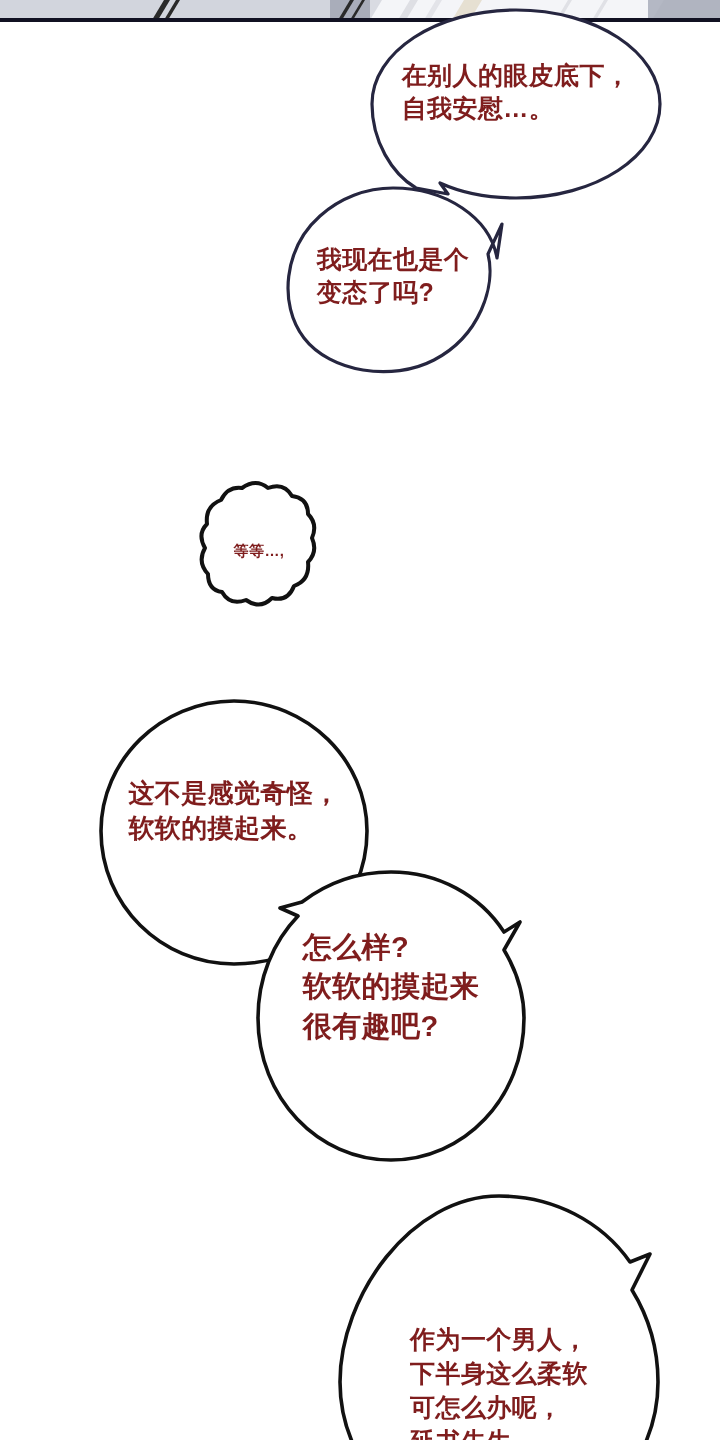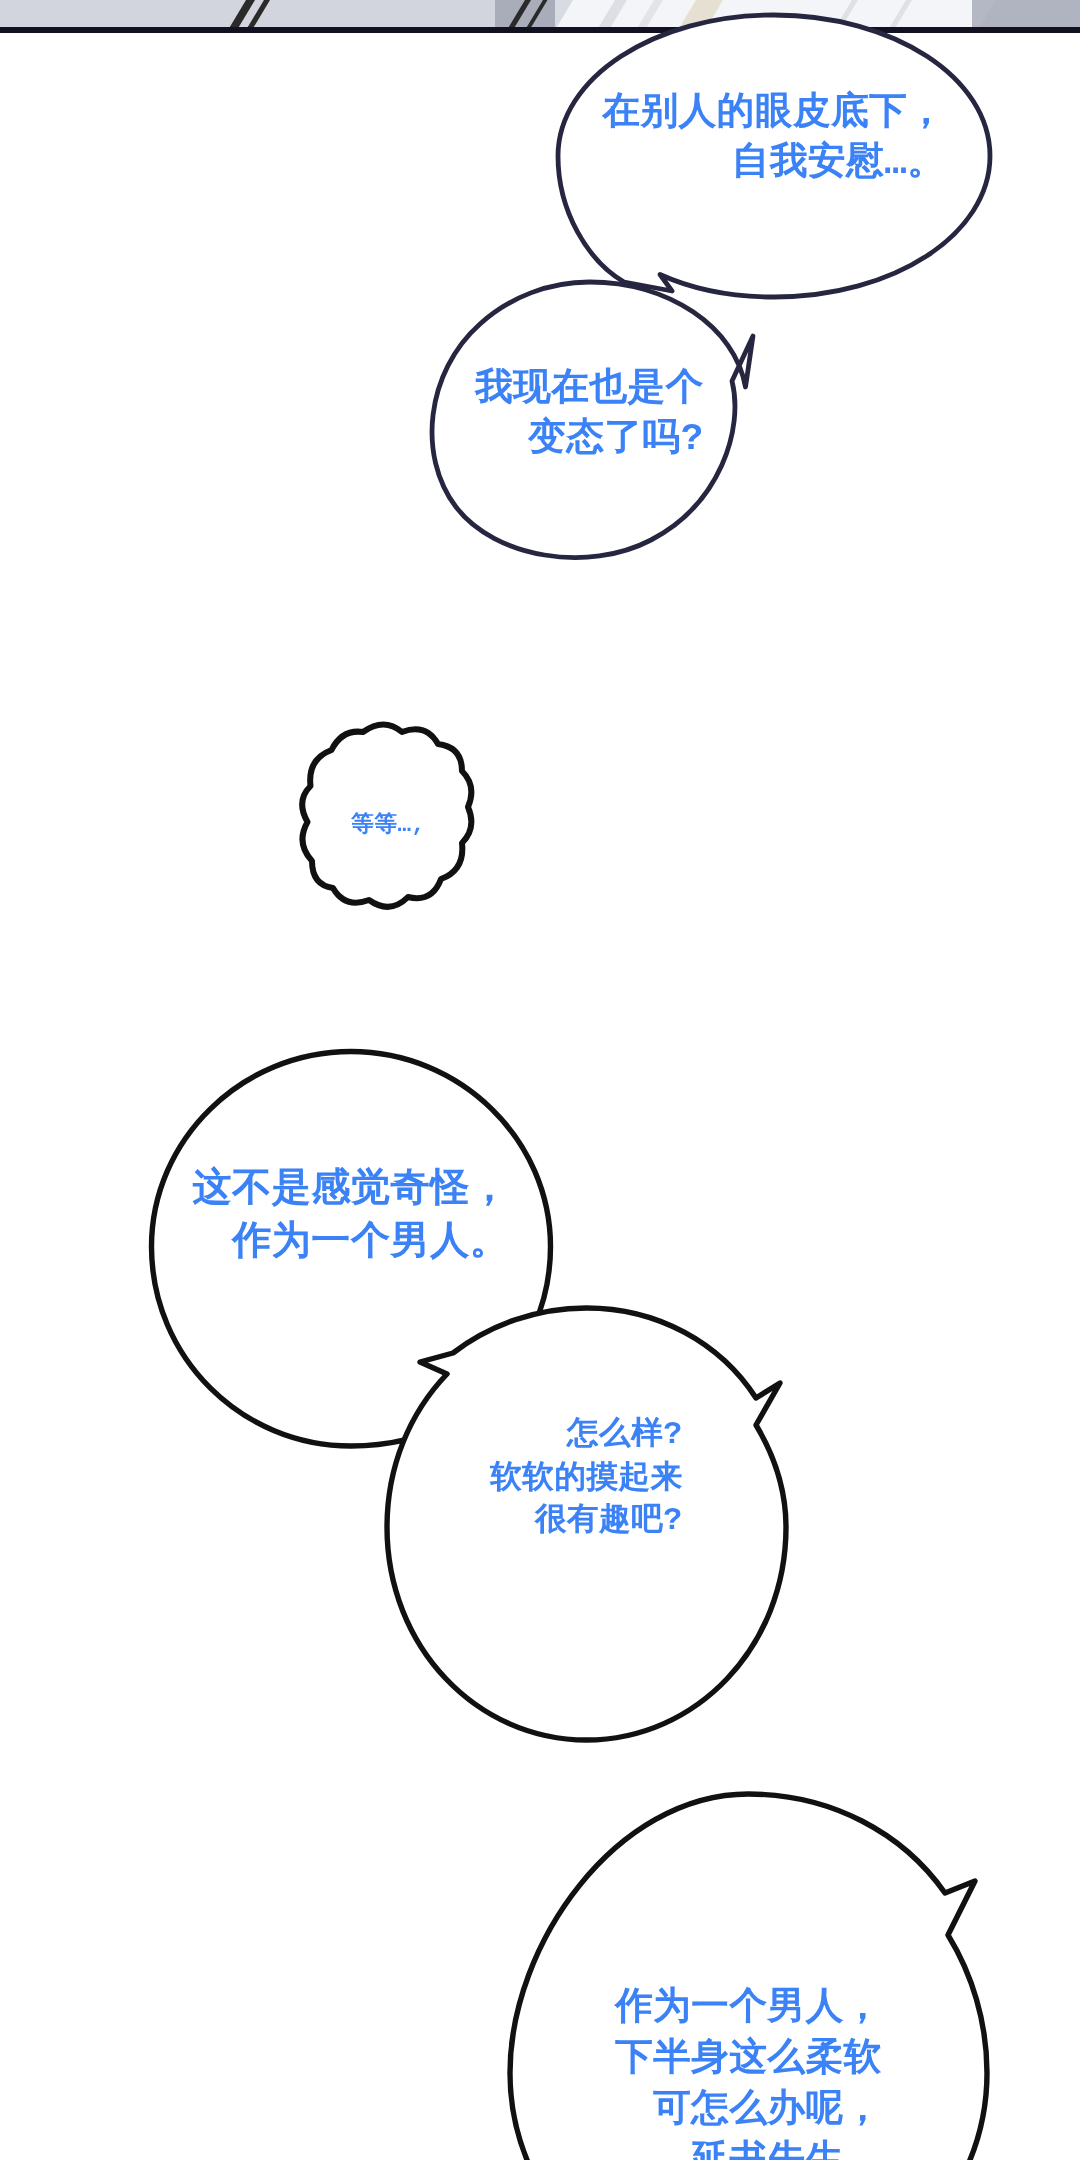--- a/index.html
+++ b/index.html
@@ -40,44 +40,43 @@
   .bubble-text {
     position: absolute;
     left: 0;
     top: 0;
     width: 100%;
     height: 100%;
     display: flex;
     flex-direction: column;
     align-items: center;
     justify-content: center;
-    text-align: right;
-    color: #3b82f6;
+    text-align: left;
+    color: #7f1d1d;
     font-weight: 700;
     letter-spacing: 0.4px;
     white-space: pre-line;
     pointer-events: none;
-    font-family: Liberation Mono, monospace;
   }
 
   
   #bubble-1 { left: 370px; top: 8px;    width: 292px; height: 196px; }
   #bubble-1 .bubble-text { font-size: 25px; line-height: 1.32; padding-bottom: 28px; box-sizing: border-box; }
 
   #bubble-2 { left: 282px; top: 186px;  width: 222px; height: 190px; }
   #bubble-2 .bubble-text { font-size: 25px; line-height: 1.34; padding-bottom: 10px; box-sizing: border-box; }
 
   #bubble-3 { left: 198px; top: 480px;  width: 122px; height: 142px; }
   #bubble-3 .bubble-text { font-size: 15px; line-height: 1.3; }
 
   #bubble-4 { left: 98px;  top: 698px;  width: 272px; height: 270px; }
   #bubble-4 .bubble-text { font-size: 26px; line-height: 1.34; padding-bottom: 44px; box-sizing: border-box; }
 
   #bubble-5 { left: 252px; top: 868px;  width: 278px; height: 296px; }
-  #bubble-5 .bubble-text { font-size: 21px; line-height: 1.36; padding-bottom: 58px; box-sizing: border-box; }
+  #bubble-5 .bubble-text { font-size: 29px; line-height: 1.36; padding-bottom: 58px; box-sizing: border-box; }
 
   #bubble-6 { left: 336px; top: 1192px; width: 326px; height: 300px; }
   #bubble-6 .bubble-text { font-size: 25px; line-height: 1.36; padding-top: 96px; box-sizing: border-box; }
 </style>
 </head>
 <body>
 
 <div id="page">
 
   <div class="panel-strip">
@@ -154,21 +153,21 @@
     <svg width="272" height="270" viewBox="0 0 272 270">
       <path d="M136 3
                C 209 3 269 62 269 133
                C 269 152 265 170 258 186
                L 268 182 L 252 206
                C 229 244 185 266 136 266
                C 63 266 3 207 3 133
                C 3 62 63 3 136 3 Z" fill="#ffffff" stroke="#111111" stroke-width="3.6" stroke-linejoin="round" stroke-linecap="round"></path>
     </svg>
     <div class="bubble-text">这不是感觉奇怪，
-作为一个男人。</div>
+软软的摸起来。</div>
   </div>
 
   <div class="bubble" id="bubble-5">
     <svg width="278" height="296" viewBox="0 0 278 296">
       <path d="M139 4
                C 186 4 228 27 252 64
                L 268 54 L 252 82
                C 264 102 272 125 272 150
                C 272 230 212 292 139 292
                C 66 292 6 230 6 150

